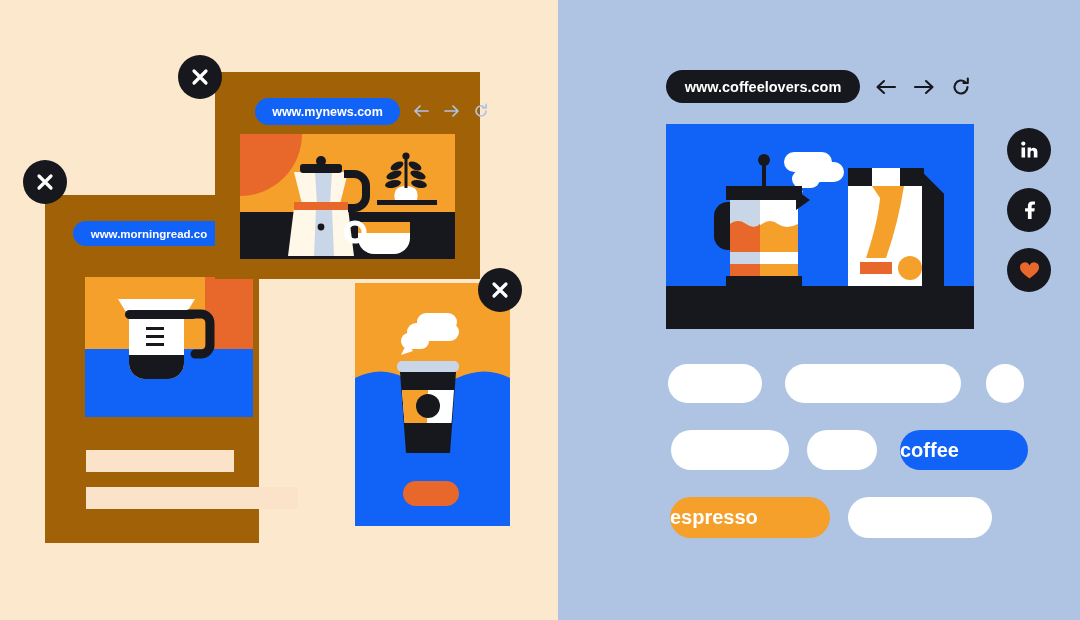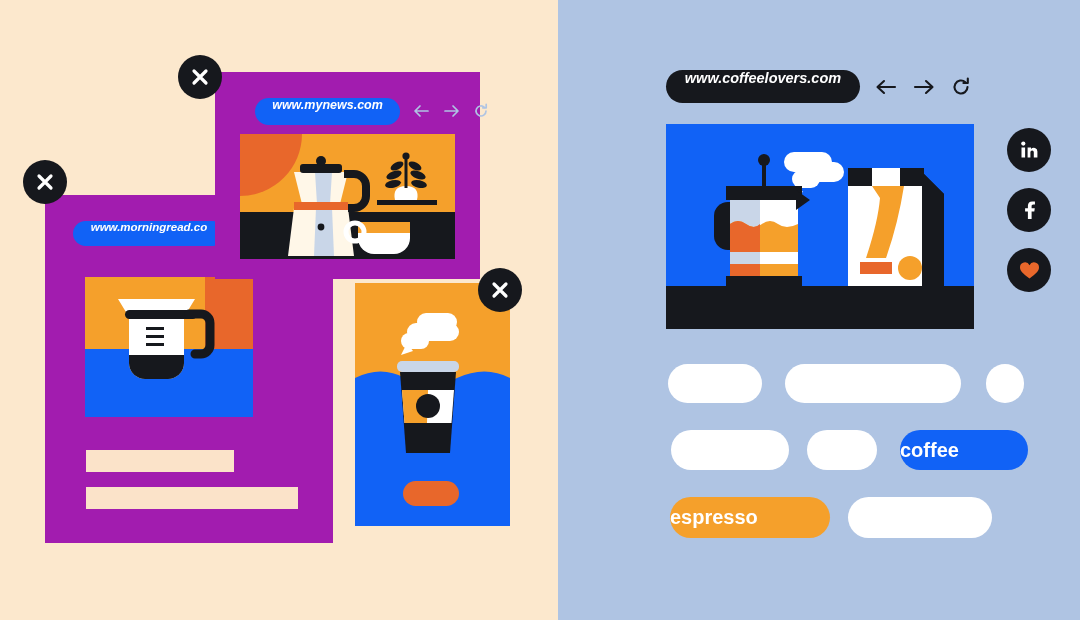--- a/index.html
+++ b/index.html
@@ -10,44 +10,43 @@
     position:relative;
   }
   .stage { position:absolute; inset:0; width:1080px; height:620px; }
 
   
   .panel-left  { position:absolute; left:0;   top:0; width:558px; height:620px; background:#FCE8CD; }
   .panel-right { position:absolute; left:558px;top:0; width:522px; height:620px; background:#AFC4E3; }
 
   
   .abs { position:absolute; }
-  .card { position:absolute; background:#a21caf; }
+  .card { position:absolute; background:#a16207; }
 
   
   .close-btn {
     position:absolute; width:44px; height:44px; border-radius:50%;
     background:#16181D; display:flex; align-items:center; justify-content:center;
   }
   .close-btn svg { display:block; }
 
   
   .url-pill {
-    position:absolute; display:flex; justify-content:center;
+    position:absolute; display:flex; align-items:center; justify-content:center;
     border-radius:999px; color:#fff; font-weight:bold; white-space:nowrap;
     overflow:hidden;
-    font-style:italic;
   }
   .url-blue { background:#1162F6; }
   .url-dark { background:#16181D; }
 
   .navbtns { position:absolute; display:flex; align-items:center; gap:13px; }
   .navbtns svg { display:block; }
 
   
-  #win-morningread { left:45px; top:195px; width:288px; height:348px; }
+  #win-morningread { left:45px; top:195px; width:214px; height:348px; }
   #mr-art { left:40px; top:82px; width:168px; height:140px; overflow:hidden; }
   .mr-bar { position:absolute; left:41px; background:#FBE3C9; }
 
   
   #win-mynews { left:215px; top:72px; width:265px; height:207px; }
   #mn-art { left:25px; top:62px; width:215px; height:125px; overflow:hidden; }
 
   
   #win-cup { left:355px; top:283px; width:155px; height:243px; }
   #cup-art { left:0; top:0; width:155px; height:243px; overflow:hidden; }

